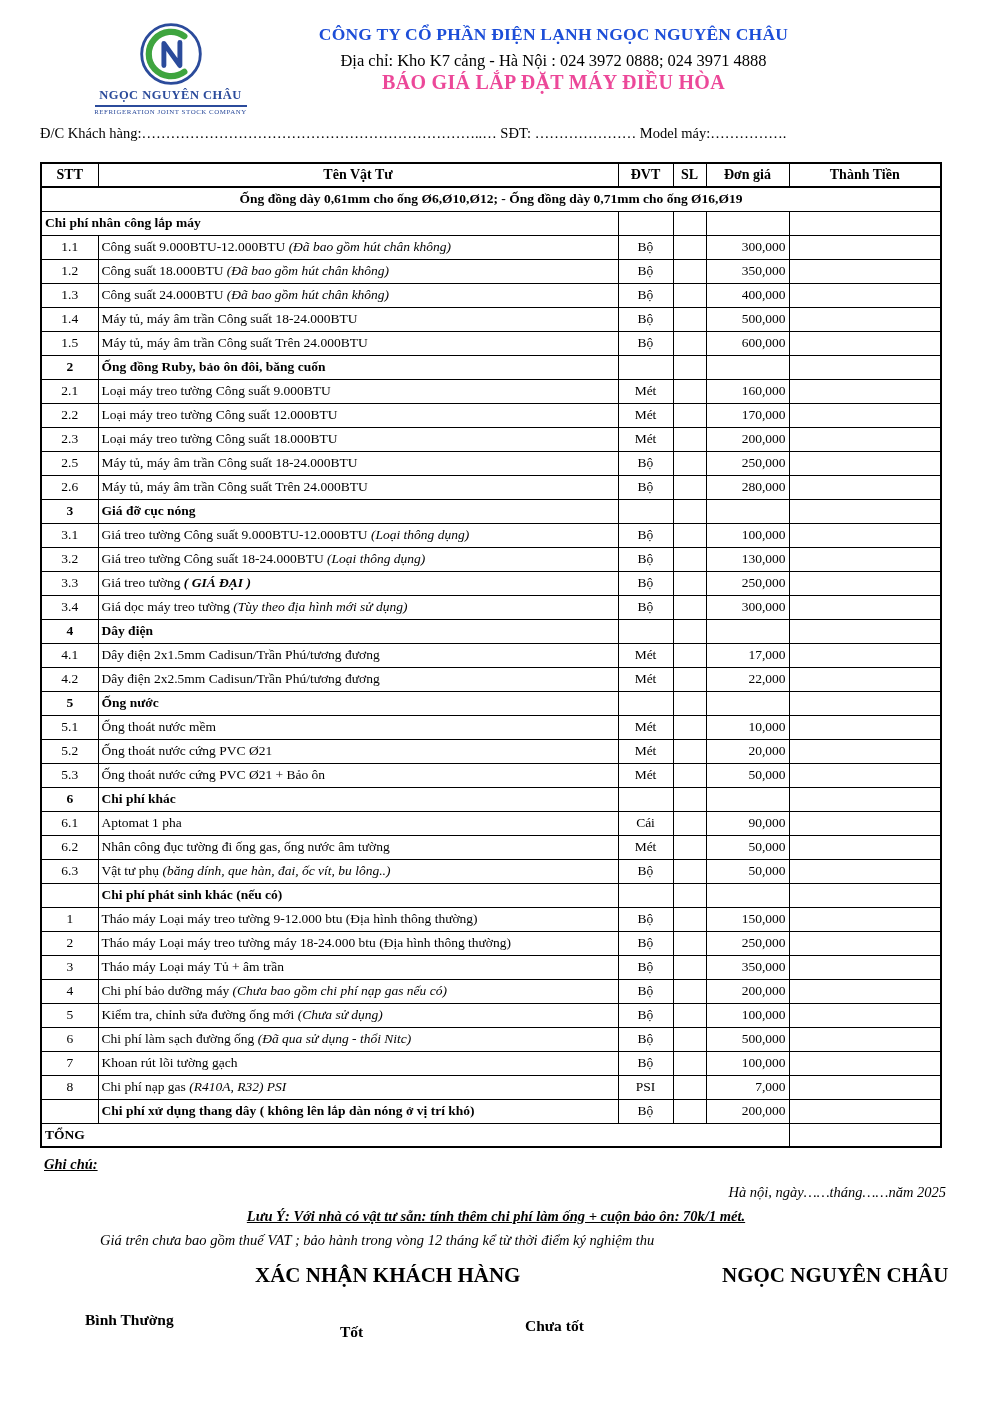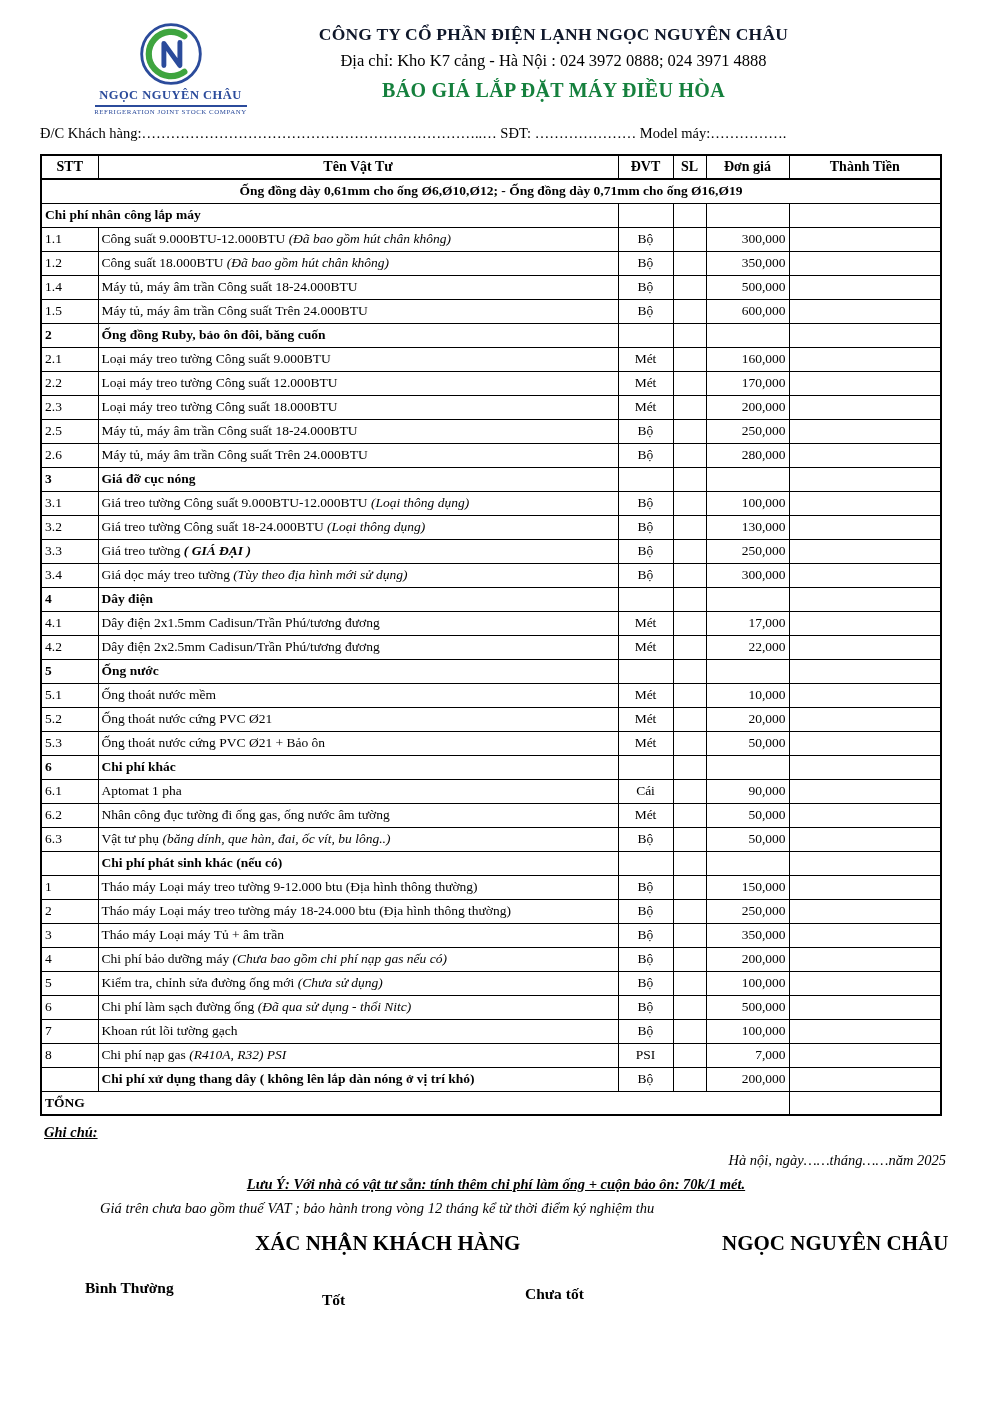--- a/index.html
+++ b/index.html
@@ -16,66 +16,66 @@
   }
 
   
   .header { display: flex; align-items: flex-start; }
   .logo-block { margin-left: 88px; width: 165px; text-align: center; flex: none; }
   .logo-mark { display: block; margin: 2px auto 0 auto; }
   .brand { font-size: 12.5px; font-weight: bold; color: #2B4B9B; letter-spacing: 0.5px; margin-top: 2px; white-space: nowrap; }
   .brand-rule { border-top: 2px solid #2B4B9B; width: 152px; margin: 2px auto 1px auto; }
   .brand-sub { font-size: 6.9px; color: #2B4B9B; letter-spacing: 0.55px; white-space: nowrap; }
   .header-text { flex: 1; text-align: center; padding-right: 138px; padding-top: 4px; }
-  .company-name { font-size: 17.5px; font-weight: bold; color: #0f172a; letter-spacing: 0.2px; }
+  .company-name { font-size: 17.5px; font-weight: bold; color: #1d4ed8; letter-spacing: 0.2px; }
   .address { font-size: 16.5px; margin-top: 6px; }
-  .doc-title { font-size: 20px; font-weight: bold; color: #15803d; margin-top: 8px; letter-spacing: 0.3px; }
+  .doc-title { font-size: 20px; font-weight: bold; color: #ec4899; letter-spacing: 0.3px; }
 
   .customer-line { margin: 10px 40px 0 40px; font-size: 14.5px; white-space: nowrap; overflow: hidden; }
 
   
   table.quote {
     border-collapse: collapse;
     table-layout: fixed;
     width: 900px;
-    margin: 12px 0 0 40px;
+    margin: 20px 0 0 40px;
     border: 2px solid #000;
   }
   .quote th, .quote td {
     border: 1px solid #000;
     height: 24px;
     padding: 0 3px;
     font-size: 13.5px;
     overflow: hidden;
     white-space: nowrap;
     vertical-align: middle;
   }
   .quote thead th { font-weight: bold; text-align: center; font-size: 14px; border-bottom: 2px solid #000; }
-  .cell-stt { }
+  .cell-stt { text-align: center; }
   .cell-name { text-align: left; padding-left: 5px; }
   .cell-dvt { text-align: center; }
   .cell-price { text-align: right; padding-right: 6px; }
   .cell-note { text-align: center; font-weight: bold; }
   .cell-total-label { text-align: left; font-weight: bold; font-size: 14.5px; }
   .b { font-weight: bold; }
   .note { font-style: italic; }
   .section-name { font-weight: bold; }
 
   
   .foot-row1 { display: flex; justify-content: space-between; margin: 8px 46px 0 44px; font-size: 14.5px; text-align: center; }
   .ghichu { font-weight: bold; font-style: italic; text-decoration: underline; }
   .dateline { font-style: italic; margin-top: 28px; }
   .warning { text-align: center; font-weight: bold; font-style: italic; text-decoration: underline; font-size: 14.5px; margin-top: 7px; }
   .vatline { font-style: italic; font-size: 14.5px; margin: 7px 0 0 100px; }
   .sign-row { position: relative; height: 24px; margin-top: 14px; font-weight: bold; font-size: 21px; }
   .sign-confirm { position: absolute; left: 255px; }
   .sign-company { position: absolute; left: 722px; }
   .rating-row { position: relative; height: 46px; margin-top: 24px; font-weight: bold; font-size: 15.5px; }
   .rating-0 { position: absolute; left: 85px; top: 0; }
-  .rating-1 { position: absolute; left: 322px; top: 12px; }
+  .rating-1 { position: absolute; left: 340px; top: 12px; }
   .rating-2 { position: absolute; left: 525px; top: 6px; }
 </style>
 </head>
 <body>
 
 <div class="page">
 
   <div class="header">
     <div class="logo-block">
       <svg class="logo-mark" viewBox="0 0 72 72" width="64" height="64" aria-hidden="true">
@@ -140,20 +140,28 @@
         </tr>
         <tr>
           <td class="cell-stt">1.2</td>
           <td class="cell-name"><span>Công suất 18.000BTU </span><span class="note">(Đã bao gồm hút chân không)</span></td>
           <td class="cell-dvt">Bộ</td>
           <td class="cell-sl"></td>
           <td class="cell-price">350,000</td>
           <td class="cell-total"></td>
         </tr>
         <tr>
+          <td class="cell-stt">1.3</td>
+          <td class="cell-name"><span>Công suất 24.000BTU </span><span class="note">(Đã bao gồm hút chân không)</span></td>
+          <td class="cell-dvt">Bộ</td>
+          <td class="cell-sl"></td>
+          <td class="cell-price">400,000</td>
+          <td class="cell-total"></td>
+        </tr>
+        <tr>
           <td class="cell-stt">1.4</td>
           <td class="cell-name"><span>Máy tủ, máy âm trần Công suất 18-24.000BTU</span></td>
           <td class="cell-dvt">Bộ</td>
           <td class="cell-sl"></td>
           <td class="cell-price">500,000</td>
           <td class="cell-total"></td>
         </tr>
         <tr>
           <td class="cell-stt">1.5</td>
           <td class="cell-name"><span>Máy tủ, máy âm trần Công suất Trên 24.000BTU</span></td>

